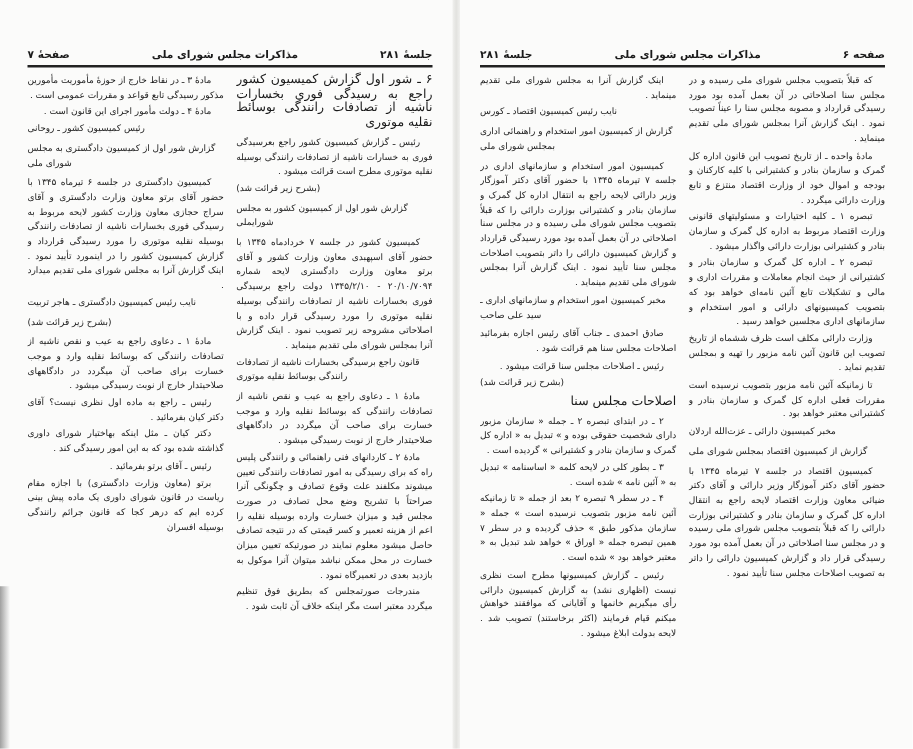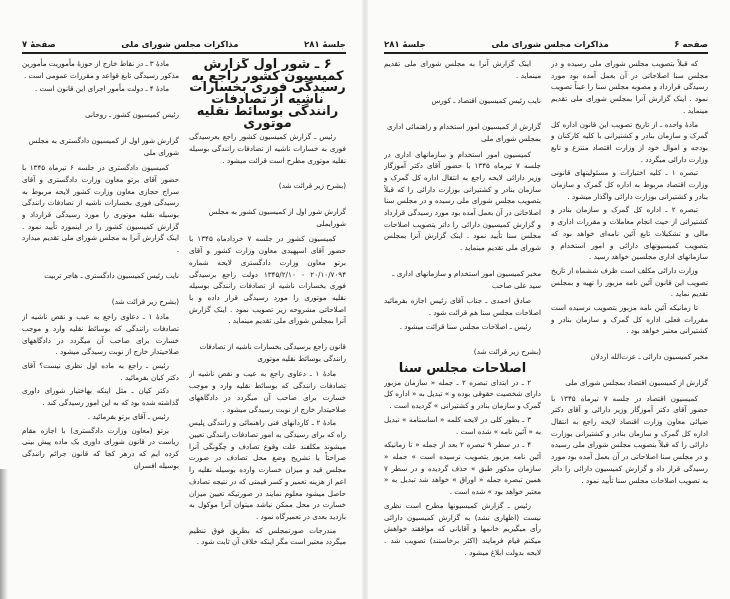--- a/index.html
+++ b/index.html
@@ -16,22 +16,22 @@
             font-size:8.5px; font-weight:bold; }
   .page.right .header { left:16px; right:22px; }
   .header-rule { position:absolute; top:52px; left:22px; right:16px; height:2px; background:#222; }
   .page.right .header-rule { left:16px; right:22px; }
   .cols { position:absolute; top:58px; left:22px; right:16px; bottom:20px;
           display:flex; flex-direction:row-reverse; gap:10px; }
   .page.right .cols { left:16px; right:22px; }
   .col { flex:1; direction:rtl; text-align:justify; font-size:7.2px; line-height:11.7px;
          overflow:hidden; }
   .col p { margin:0 0 2px 0; text-indent:10px; }
-  .col .center { text-align:right; text-indent:0; margin:14px 0 4px 0; }
-  .col .title { text-align:center; text-indent:0; font-weight:bold; font-size:13px; margin:0 0 3px 0; }
+  .col .center { text-align:left; text-indent:0; margin:2px 0 4px 0; }
+  .col .title { text-indent:0; font-weight:normal; font-size:10px; margin:0 0 3px 0; }
   .scan-edge { position:absolute; left:0; bottom:0; width:8px; height:130px;
                background:linear-gradient(to right,#555,#bbb 60%,transparent); opacity:.55; }
 </style>
 </head>
 <body>
 
 <div class="spread">
 
   <div class="page left">
     <div class="header">

